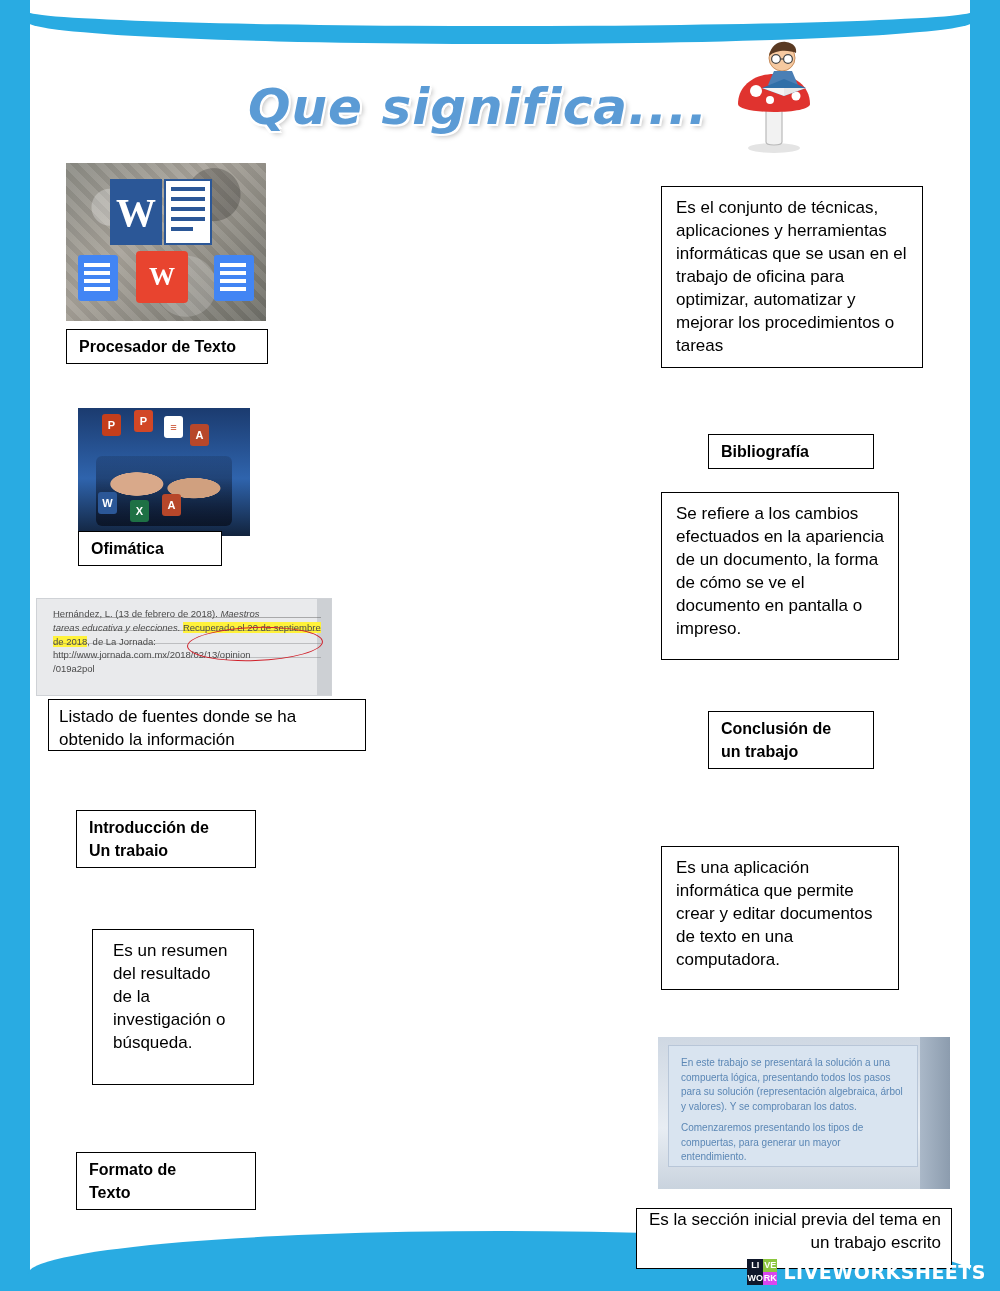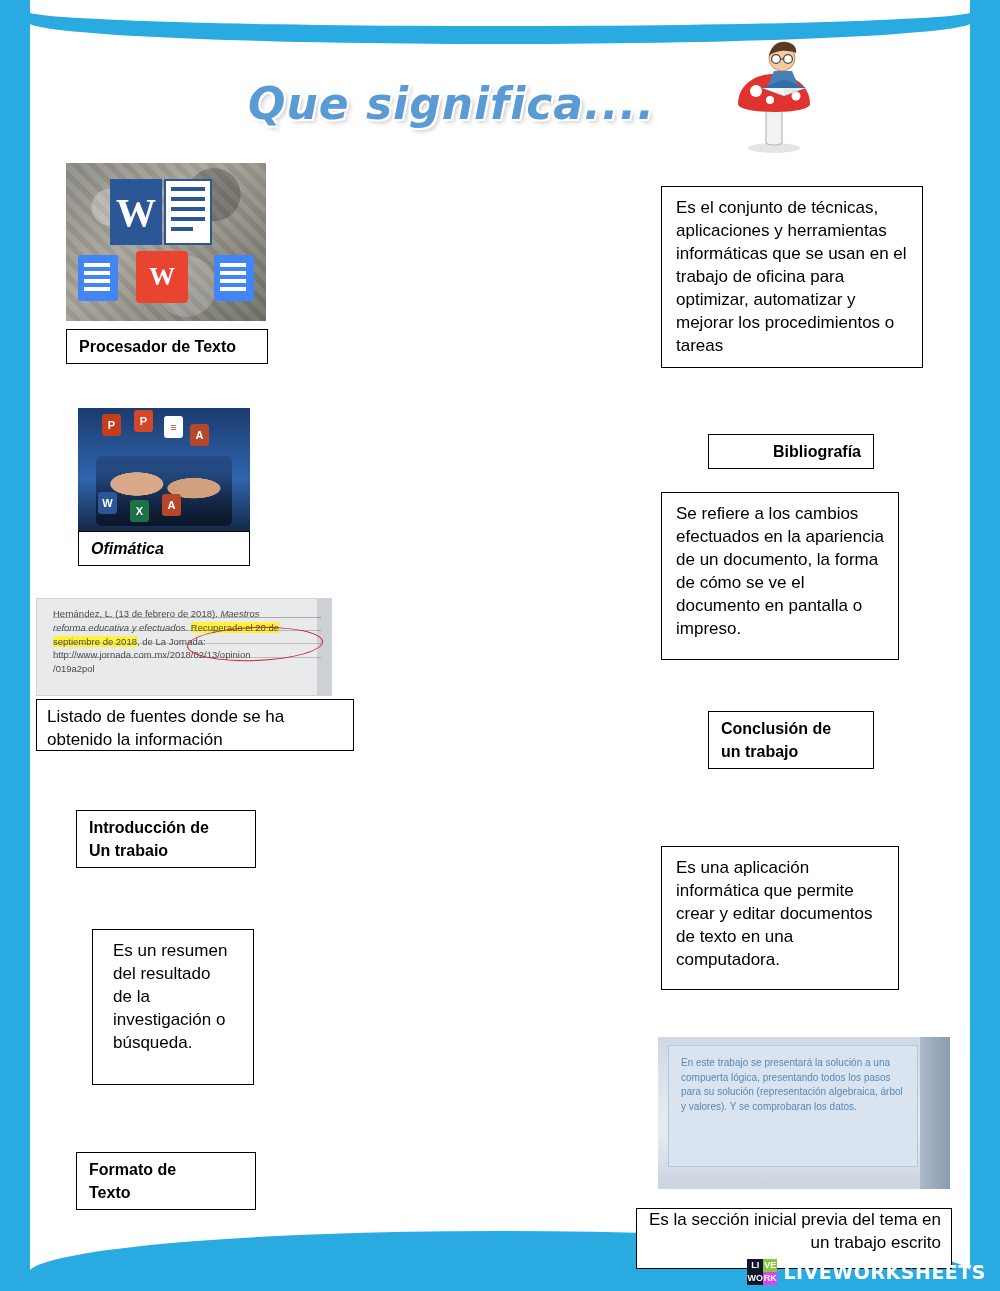--- a/index.html
+++ b/index.html
@@ -70,21 +70,21 @@
     right: 0; top: 0; width: 30px; height: 100%;
     background: #29ABE2;
   }
 
   
   #title {
     position: absolute;
     left: 248px;
     top: 78px;
     font-family: "DejaVu Sans", sans-serif;
-    font-size: 44px;
+    font-size: 50px;
     font-weight: bold;
     font-style: italic;
     color: #5B9BD5;
     letter-spacing: 1px;
     text-shadow:
       -2px -2px 0 #ffffff,
       2px -2px 0 #ffffff,
       -2px 2px 0 #ffffff,
       2px 2px 0 #ffffff,
       3px 3px 5px rgba(0,0,0,0.25);
@@ -326,65 +326,66 @@
 <div class="img-card" id="img-ofi">
   <div class="hands"></div>
   <div class="mini-ico" style="left:24px; top:6px;  background:#C43E1C;">P</div>
   <div class="mini-ico" style="left:56px; top:2px;  background:#D24726;">P</div>
   <div class="mini-ico" style="left:86px; top:8px;  background:#ffffff; color:#C43E1C;">≡</div>
   <div class="mini-ico" style="left:112px; top:16px; background:#B7472A;">A</div>
   <div class="mini-ico" style="left:20px; top:84px; background:#2B5797;">W</div>
   <div class="mini-ico" style="left:52px; top:92px; background:#1E7145;">X</div>
   <div class="mini-ico" style="left:84px; top:86px; background:#B7472A;">A</div>
 </div>
-<div class="label-box" style="left:78px; top:531px; width:172px;font-style:italic;">Ofimática</div>
+<div class="label-box" style="left:78px; top:531px; width:144px;">Ofimática</div>
 
 <div class="img-card" id="img-bib">
   <div class="side"></div>
   <div class="txt">
     <span>Hernández, L. (13 de febrero de 2018). </span><span class="ital">Maestros</span><br>
-    <span class="ital">reforma educativa y efectuados.</span>
+    <span class="ital">tareas educativa y elecciones.</span>
     <span class="hl">Recuperado el 20 de septiembre de 2018</span><span>, de La Jornada:</span><br>
     <span>http://www.jornada.com.mx/2018/02/13/opinion</span><br>
     <span>/019a2pol</span>
   </div>
   <div class="strike"></div>
   <div class="ellipse"></div>
 </div>
-<div class="box" style="left:36px; top:699px; width:318px; height:52px;">Listado de fuentes donde se ha obtenido la información</div>
+<div class="box" style="left:48px; top:699px; width:318px; height:52px;">Listado de fuentes donde se ha obtenido la información</div>
 
 <div class="label-box" style="left:76px; top:810px; width:180px;">
   <div>Introducción de</div>
   <div>Un trabaio</div>
 </div>
 
 <div class="box" style="left:92px; top:929px; width:162px; height:156px; padding:10px 20px;">Es un resumen del resultado de la investigación o búsqueda.</div>
 
 <div class="label-box" style="left:76px; top:1152px; width:180px;">
   <div>Formato de</div>
   <div>Texto</div>
 </div>
 
 <div class="box" style="left:661px; top:186px; width:262px; height:182px; padding:10px 14px;">Es el conjunto de técnicas, aplicaciones y herramientas informáticas que se usan en el trabajo de oficina para optimizar, automatizar y mejorar los procedimientos o tareas</div>
 
-<div class="label-box" style="left:708px; top:434px; width:166px; text-align:right;">Bibliografía</div>
+<div class="label-box" style="left:708px; top:434px; width:166px; text-align:left;">Bibliografía</div>
 
 <div class="box" style="left:661px; top:492px; width:238px; height:168px; padding:10px 14px;">Se refiere a los cambios efectuados en la apariencia de un documento, la forma de cómo se ve el documento en pantalla o impreso.</div>
 
 <div class="label-box" style="left:708px; top:711px; width:166px;">
   <div>Conclusión de</div>
   <div>un trabajo</div>
 </div>
 
 <div class="box" style="left:661px; top:846px; width:238px; height:144px; padding:10px 14px;">Es una aplicación informática que permite crear y editar documentos de texto en una computadora.</div>
 
 <div class="img-card" id="img-slide">
   <div class="panel">
     <div class="bullets">
       <p>En este trabajo se presentará la solución a una compuerta lógica, presentando todos los pasos para su solución (representación algebraica, árbol y valores). Y se comprobaran los datos.</p>
+      <p>Comenzaremos presentando los tipos de compuertas, para generar un mayor entendimiento.</p>
     </div>
   </div>
   <div class="edge"></div>
 </div>
 <div class="box" style="left:636px; top:1208px; width:316px; height:61px; padding:0 10px;text-align:right;">Es la sección inicial previa del tema en un trabajo escrito</div>
 
 <div id="footer-logo">
   <div id="lw-badge">
     <span>LI</span>
     <span>VE</span>

